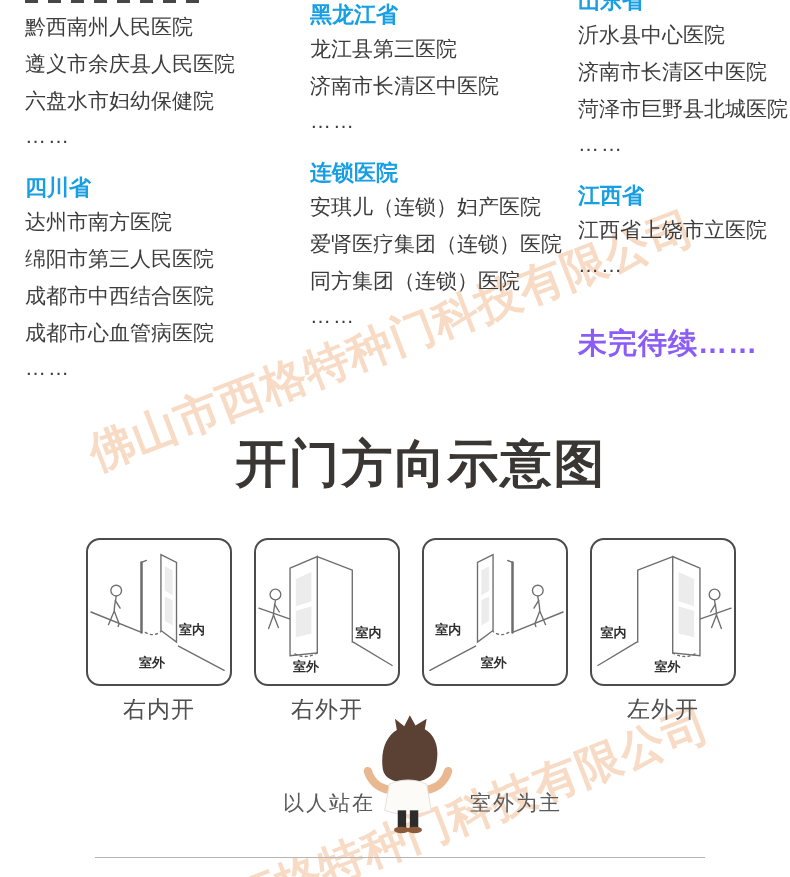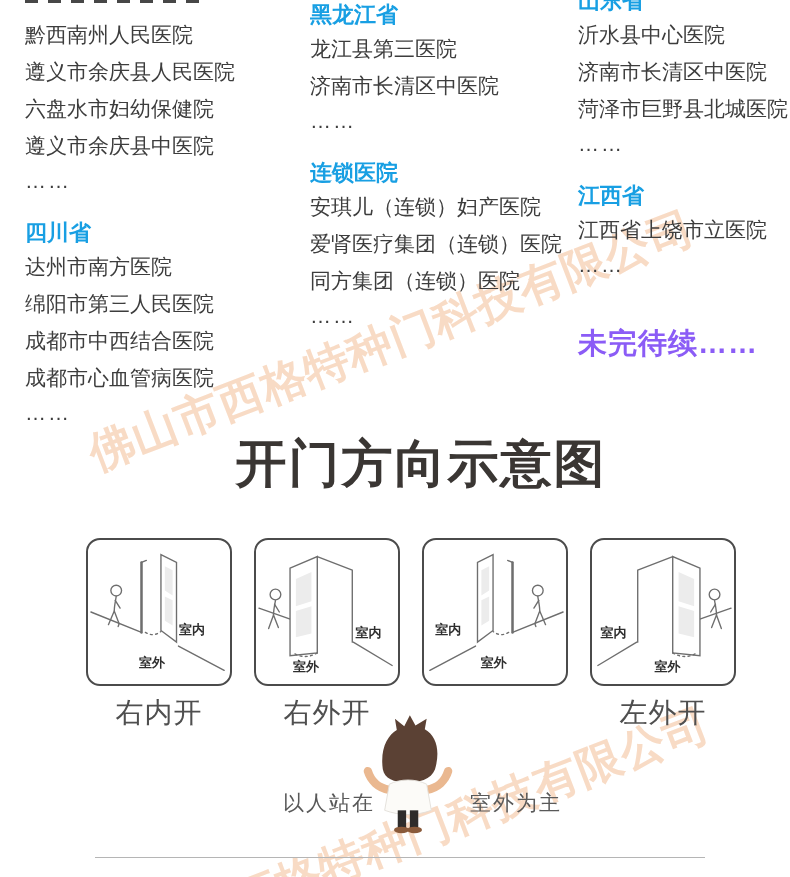--- a/index.html
+++ b/index.html
@@ -11,21 +11,21 @@
   .wm{
     position:absolute;white-space:nowrap;font-size:45px;letter-spacing:1px;
     font-weight:600;color:#f8dbc5;transform-origin:0 0;transform:rotate(-21deg);
     z-index:1;pointer-events:none;
   }
   .wm1{left:80px;top:428px;}
   .wm2{left:95px;top:925px;}
   
   .content{position:relative;z-index:2;}
   .col{position:absolute;color:#3d3d3d;font-size:21px;}
-  .col1{left:25px;top:16px;}
+  .col1{left:25px;top:8px;}
   .col2{left:310px;top:0;}
   .col3{left:578px;top:-14px;}
   .group-header{color:#189fe3;font-weight:700;font-size:22px;line-height:30px;}
   .hosp-line{line-height:37px;white-space:nowrap;}
   .dots-line{line-height:34px;letter-spacing:2px;}
   .group2{margin-top:20px;}
   .top-sliver{
     position:absolute;left:25px;top:0;width:178px;height:3px;z-index:2;
     background:repeating-linear-gradient(90deg,#474747 0 13px,transparent 13px 23px);
   }
@@ -48,21 +48,21 @@
   .door-box svg{position:absolute;left:0;top:0;}
   .lbl{
     position:absolute;font-family:"Liberation Serif","DejaVu Serif",serif;
     font-weight:700;font-size:13px;color:#2e2e2e;white-space:nowrap;
   }
   .d1 .lbl-in{left:64%;top:56%;}   .d1 .lbl-out{left:36%;top:79%;}
   .d2 .lbl-in{left:70%;top:58%;}   .d2 .lbl-out{left:26%;top:82%;}
   .d3 .lbl-in{left:8%; top:56%;}   .d3 .lbl-out{left:40%;top:79%;}
   .d4 .lbl-in{left:6%; top:58%;}   .d4 .lbl-out{left:44%;top:82%;}
   .door-fig figcaption{
-    margin-top:8px;text-align:center;font-size:28px;color:#4f4f4f;letter-spacing:1px;
+    margin-top:8px;text-align:center;font-size:23px;color:#4f4f4f;letter-spacing:1px;
   }
   
   .note-text{
     position:absolute;font-size:21px;color:#595959;letter-spacing:2px;z-index:2;top:789px;
   }
   .note-left{left:283px;}
   .note-right{left:470px;}
   .mascot{position:absolute;left:352px;top:710px;z-index:2;}
   
   .divider{
@@ -111,21 +111,20 @@
 
 <div class="content">
 
   <div class="top-sliver"></div>
 
   <div class="col col1">
     <div class="group">
       <div class="hosp-line">黔西南州人民医院</div>
       <div class="hosp-line">遵义市余庆县人民医院</div>
       <div class="hosp-line">六盘水市妇幼保健院</div>
-      <div class="hosp-line">遵义市余庆县中医院</div>
       <div class="dots-line">……</div>
     </div>
     <div class="group group2">
       <div class="group-header">四川省</div>
       <div class="hosp-line">达州市南方医院</div>
       <div class="hosp-line">绵阳市第三人民医院</div>
       <div class="hosp-line">成都市中西结合医院</div>
       <div class="hosp-line">成都市心血管病医院</div>
       <div class="dots-line">……</div>
     </div>

